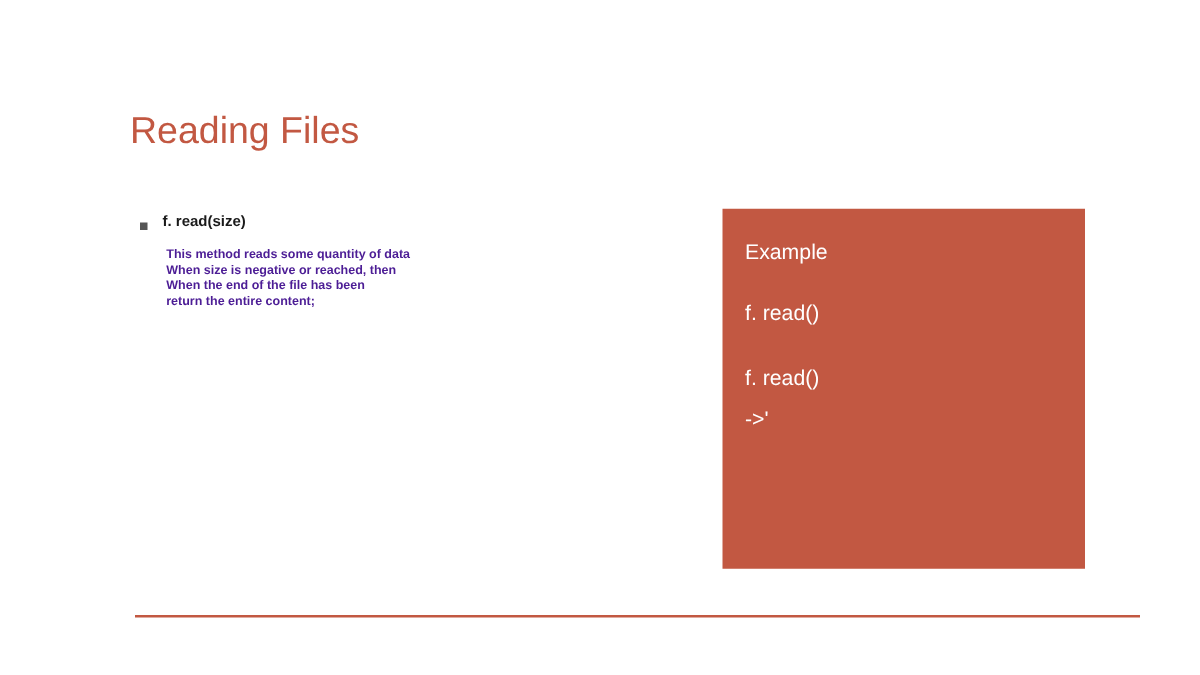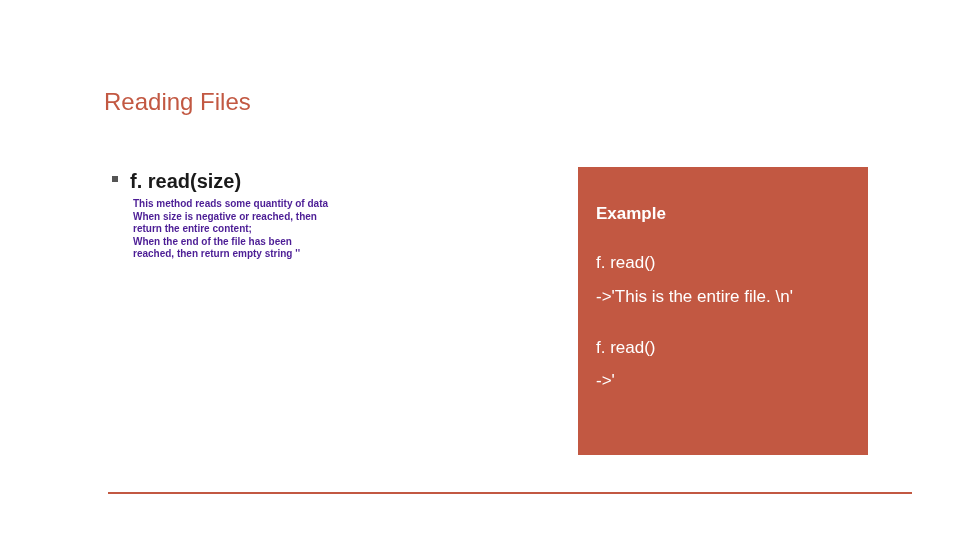--- a/index.html
+++ b/index.html
@@ -14,33 +14,33 @@
   .slide {
     position: relative;
     width: 960px;
     height: 540px;
     box-sizing: border-box;
   }
   .title {
     position: absolute;
     left: 104px;
     top: 88px;
-    font-size: 24px;
+    font-size: 30px;
     color: #c25842;
     font-weight: 400;
   }
   .bullet {
     position: absolute;
     left: 112px;
     top: 170px;
-    font-size: 20px;
+    font-size: 12px;
     font-weight: 700;
     color: #1a1a1a;
     display: flex;
-    align-items: flex-start;
+    align-items: flex-end;
   }
   .bullet-sq {
     display: inline-block;
     width: 6px;
     height: 6px;
     background: #555;
     margin-right: 12px;
     margin-top: 6px;
   }
   .body {
@@ -64,22 +64,21 @@
     height: 288px;
     background: #c25842;
     color: #ffffff;
     box-sizing: border-box;
     padding: 24px 18px 18px 18px;
     font-size: 17px;
     line-height: 1.25;
   }
   .example .heading {
     margin-bottom: 28px;
-    margin-top: 12px;
-    font-weight: bold;
+    margin-top: 0;
   }
   .example .line {
     display: block;
     margin-top: 12px;
   }
   .example .gap {
     height: 18px;
   }
   .hr {
     position: absolute;
@@ -98,29 +97,27 @@
   <div class="title">Reading Files</div>
 
   <div class="bullet">
     <span class="bullet-sq"></span>
     <span>f. read(size)</span>
   </div>
 
   <div class="body">
     <span>This method reads some quantity of data</span>
     <span>When size is negative or reached, then</span>
+    <span>When the end of the file has been</span>
     <span>return the entire content;</span>
-    <span>When the end of the file has been</span>
-    <span>reached, then return empty string ''</span>
   </div>
 
   <div class="example">
     <div class="heading">Example</div>
     <span class="line">f. read()</span>
-    <span class="line">-&gt;'This is the entire file. \n'</span>
     <div class="gap"></div>
     <span class="line"> f. read()</span>
     <span class="line">-&gt;'</span>
   </div>
 
   <div class="hr"></div>
 
 </div>
 
 </body></html>

